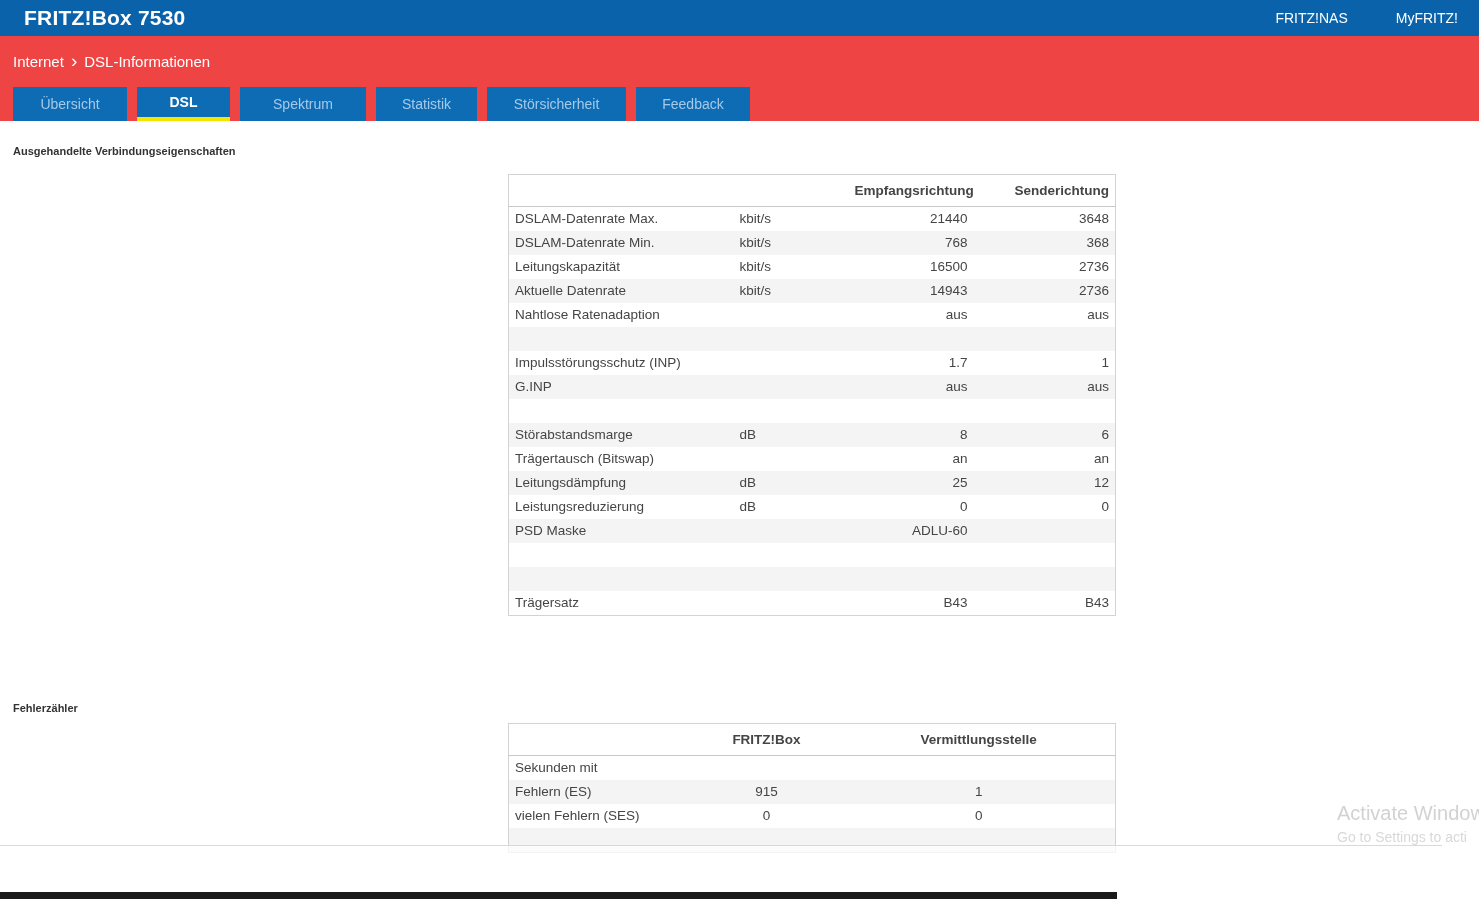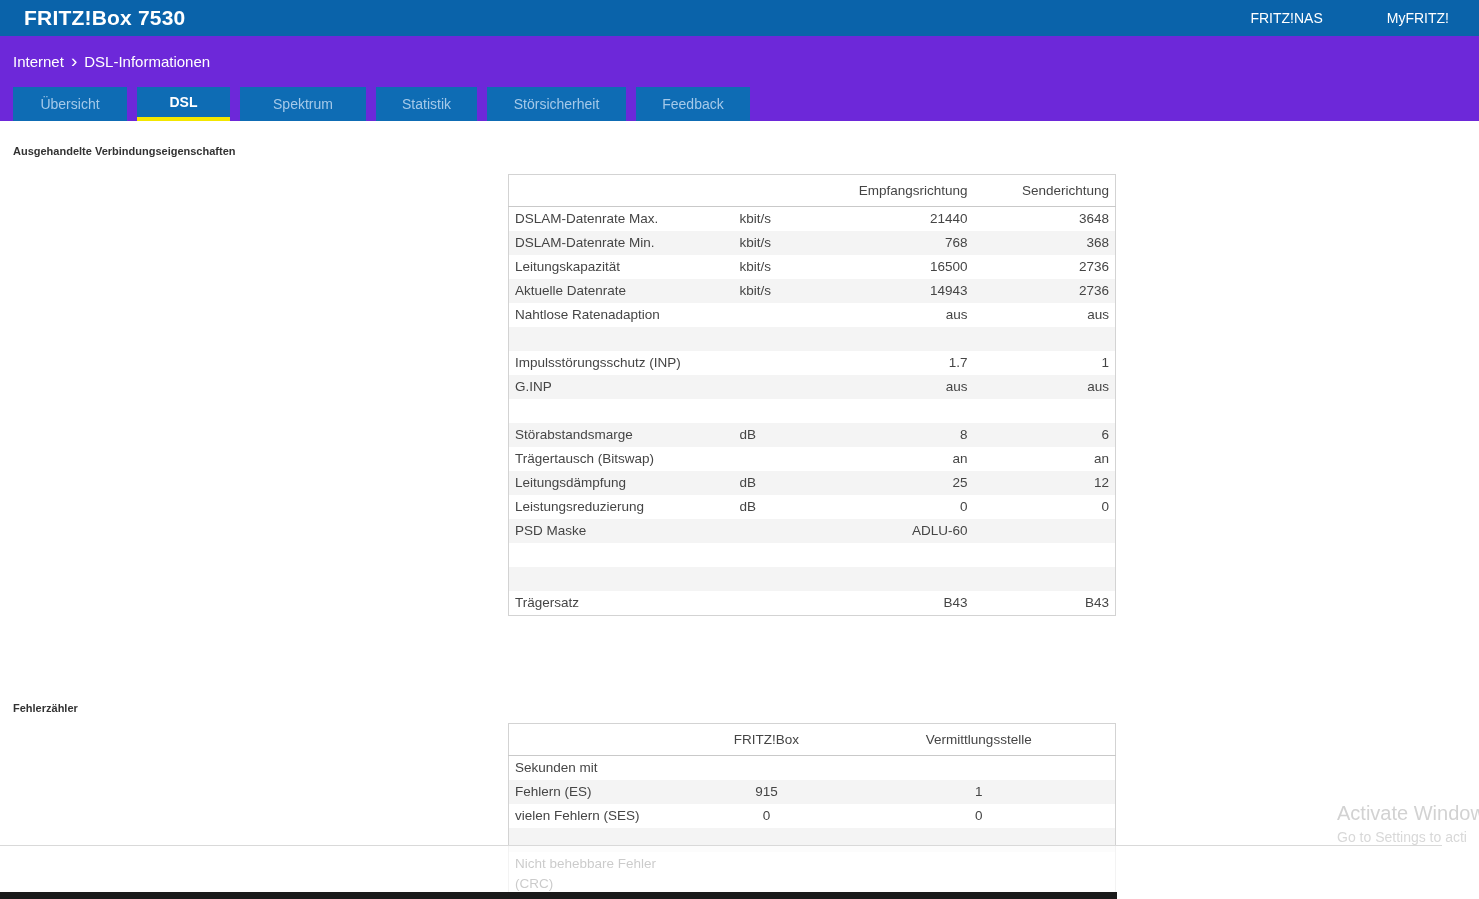--- a/index.html
+++ b/index.html
@@ -5,25 +5,25 @@
   * { margin:0; padding:0; box-sizing:border-box; }
   html,body { width:1479px; height:899px; overflow:hidden; background:#ffffff;
     font-family:"Liberation Sans","DejaVu Sans",sans-serif; color:#454545; }
   body { position:relative; }
 
   
   .topbar { position:absolute; left:0; top:0; width:1479px; height:36px; background:#0a63aa;
     display:flex; align-items:center; justify-content:space-between; }
   .topbar .app-title { color:#ffffff; font-size:21px; font-weight:bold; padding-left:24px;
     letter-spacing:0.2px; }
-  .top-links { display:flex; gap:64px; padding-right:30px; }
+  .top-links { display:flex; gap:48px; padding-right:21px; }
   .top-links .toplink { color:#ffffff; font-size:14px; cursor:pointer; }
 
   
-  .subbar { position:absolute; left:0; top:36px; width:1479px; height:85px; background:#6d28d9; }
+  .subbar { position:absolute; left:0; top:36px; width:1479px; height:85px; background:#ef4444; }
   .breadcrumb { position:absolute; left:13px; top:17px; color:#ffffff; font-size:15px;
     display:flex; align-items:center; gap:7px; }
   .breadcrumb .chevron { font-size:19px; line-height:15px; position:relative; top:-1px; }
   .tabbar { position:absolute; left:13px; bottom:0; display:flex; gap:10px; }
   .tab { height:34px; background:#0e6cb4; color:#a5c9e9; font-size:14px; text-align:center;
     line-height:34px; cursor:pointer; }
   .tab.active { color:#ffffff; font-weight:bold; border-bottom:4px solid #f3e600; line-height:30px; }
   .tab:nth-child(1){width:114px} .tab:nth-child(2){width:93px} .tab:nth-child(3){width:126px}
   .tab:nth-child(4){width:101px} .tab:nth-child(5){width:139px} .tab:nth-child(6){width:114px}
 
@@ -31,21 +31,21 @@
   .section-title { position:absolute; left:13px; font-size:11px; font-weight:bold; color:#333333; }
   #sec1-title { top:145px; }
   #sec2-title { top:694px;margin-top:8px; }
 
   
   table.data-table { position:absolute; left:508px; width:607px; border-collapse:collapse;
     background:#ffffff; border:1px solid #d3d3d3; table-layout:fixed; font-size:13.5px;
     color:#454545; }
   #conn-table { top:174px; }
   #err-table  { top:723px; }
-  .data-table th { font-weight:normal; height:32px; padding:0 6px; border-bottom:1px solid #c9c9c9;
+  .data-table th { font-weight:bold; height:32px; padding:0 6px; border-bottom:1px solid #c9c9c9;
     white-space:nowrap; overflow:hidden; }
   .data-table td { height:24px; padding:2px 6px; line-height:20px; white-space:normal;
     overflow:hidden; }
   .data-table tbody tr:nth-child(even) { background:#f4f4f4; }
   .th-left { text-align:left; } .th-right { text-align:right; } .th-center { text-align:center; }
   #conn-table td:nth-child(1), #conn-table td:nth-child(2) { text-align:left; white-space:nowrap; }
   #conn-table td:nth-child(3), #conn-table td:nth-child(4) { text-align:right; white-space:nowrap; }
   #err-table td:nth-child(1) { text-align:left; }
   #err-table td:nth-child(2), #err-table td:nth-child(3) { text-align:center; white-space:nowrap; }
 
@@ -240,25 +240,20 @@
       <tr>
         <td>vielen Fehlern (SES)</td>
         <td>0</td>
         <td>0</td>
       </tr>
       <tr>
         <td></td>
         <td></td>
         <td></td>
       </tr>
-      <tr>
-        <td>Nicht behebbare Fehler (CRC)</td>
-        <td></td>
-        <td></td>
-      </tr>
     </tbody>
 </table>
 
 <div class="watermark">
   <div class="wm-line1">Activate Windows</div>
   <div class="wm-line2">Go to Settings to acti</div>
 </div>
 <div class="cut-line"></div>
 <div class="fade-overlay"></div>
 <div class="bottom-bar"></div>

